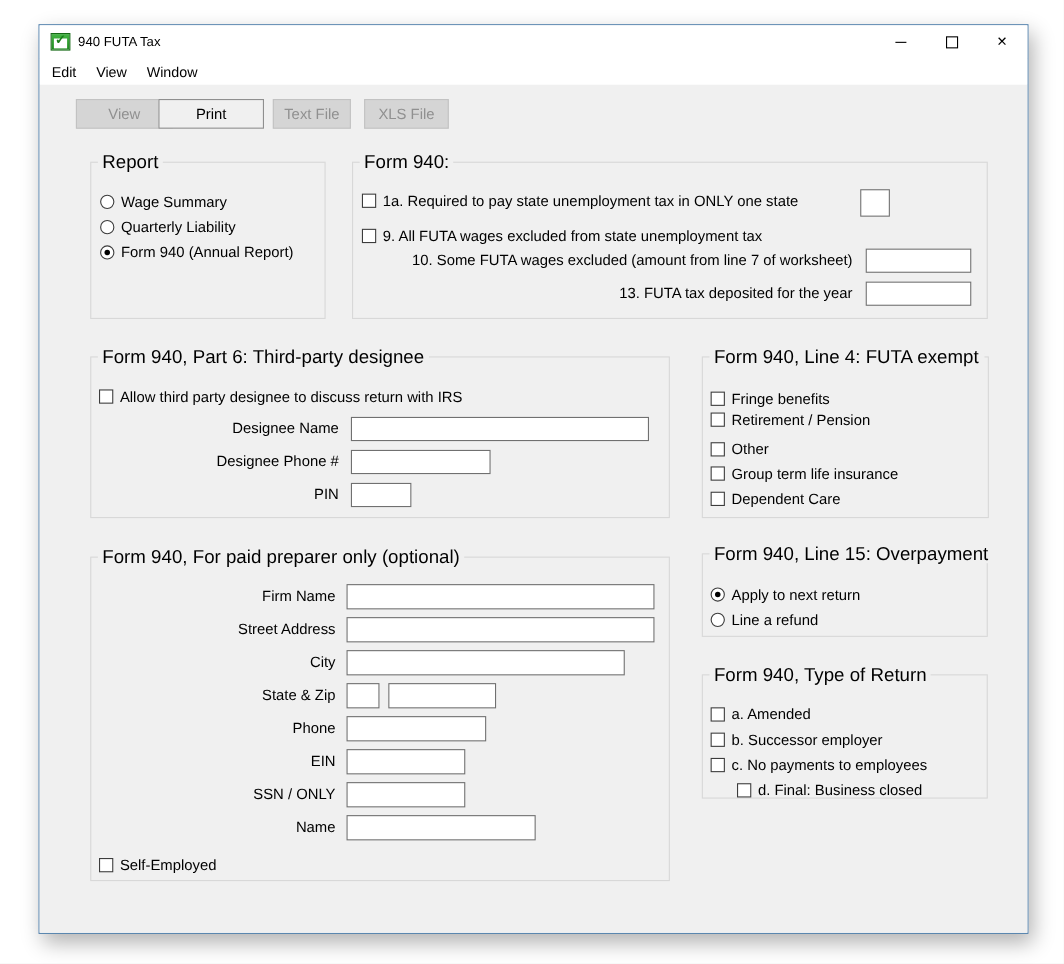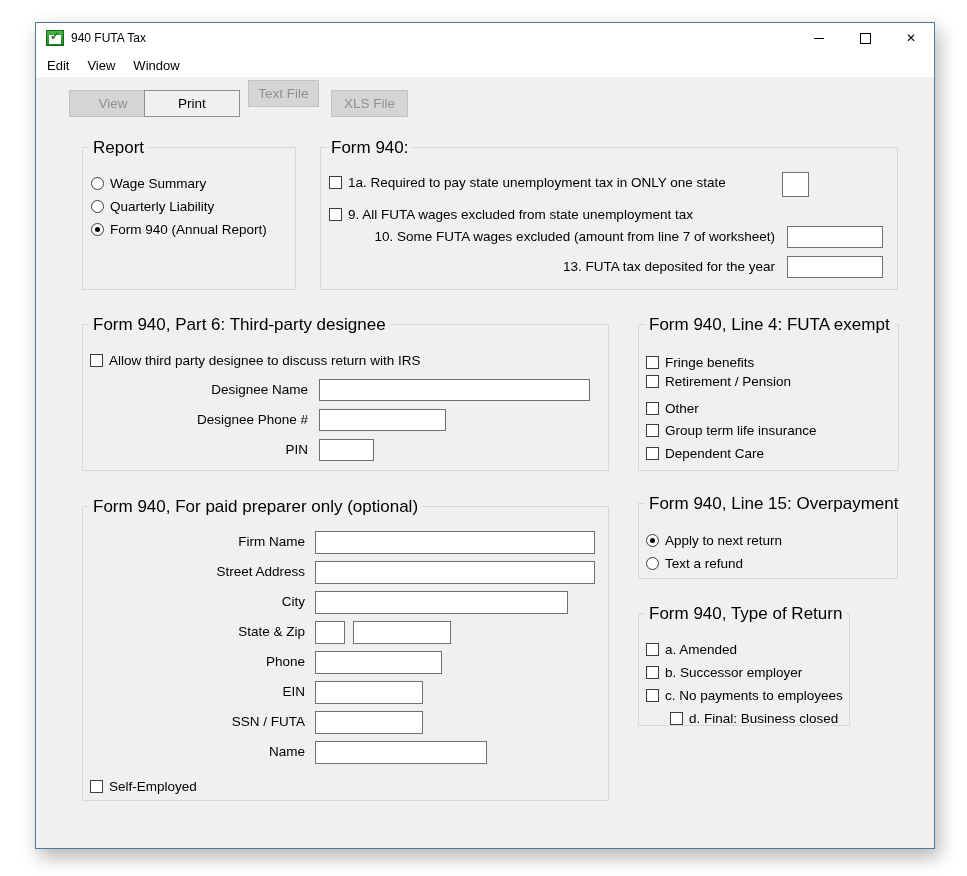--- a/index.html
+++ b/index.html
@@ -111,21 +111,21 @@
   <div class="menubar">
     <span class="menu-item">Edit</span>
     <span class="menu-item">View</span>
     <span class="menu-item">Window</span>
   </div>
 
   <div class="client"></div>
 
   <button class="tb-btn disabled" style="left:33px; top:67px; width:88px;">View</button>
   <button class="tb-btn enabled" style="left:108px; top:67px; width:96px;">Print</button>
-  <button class="tb-btn disabled" style="left:212px; top:57px; width:71px;">Text File</button>
+  <button class="tb-btn disabled" style="left:212px; top:67px; width:71px;">Text File</button>
   <button class="tb-btn disabled" style="left:295px; top:67px; width:77px;">XLS File</button>
 
   <div class="group" style="left:46px; top:124px; width:214px; height:143px;">
     <span class="group-title">Report</span>
     <div class="opt" style="left:8px; top:27px;">
       <span class="rb"></span>
       <span>Wage Summary</span>
     </div>
     <div class="opt" style="left:8px; top:50px;">
       <span class="rb"></span>
@@ -207,45 +207,45 @@
     <div class="rlabel" style="right:303px; top:117px;">State &amp; Zip</div>
     <input class="txt" style="left: 232px; top: 114px; width: 30px; height: 23px;" value="">
     <input class="txt" style="left: 270px; top: 114px; width: 98px; height: 23px;" value="">
 
     <div class="rlabel" style="right:303px; top:147px;">Phone</div>
     <input class="txt" style="left: 232px; top: 144px; width: 127px; height: 23px;" value="">
 
     <div class="rlabel" style="right:303px; top:177px;">EIN</div>
     <input class="txt" style="left: 232px; top: 174px; width: 108px; height: 23px;" value="">
 
-    <div class="rlabel" style="right:303px; top:207px;">SSN / FUTA</div>
+    <div class="rlabel" style="right:303px; top:207px;">SSN / ONLY</div>
     <input class="txt" style="left: 232px; top: 204px; width: 108px; height: 23px;" value="">
 
     <div class="rlabel" style="right:303px; top:237px;">Name</div>
     <input class="txt" style="left: 232px; top: 234px; width: 172px; height: 23px;" value="">
 
     <div class="opt" style="left:7px; top:271px;">
       <span class="cb"></span>
       <span>Self-Employed</span>
     </div>
   </div>
 
   <div class="group" style="left:602px; top:480px; width:260px; height:76px;">
     <span class="group-title">Form 940, Line 15: Overpayment</span>
     <div class="opt" style="left:7px; top:28px;">
       <span class="rb checked"></span>
       <span>Apply to next return</span>
     </div>
     <div class="opt" style="left:7px; top:51px;">
       <span class="rb"></span>
-      <span>Text a refund</span>
-    </div>
-  </div>
-
-  <div class="group" style="left:602px; top:590px; width:212px; height:113px;">
+      <span>Line a refund</span>
+    </div>
+  </div>
+
+  <div class="group" style="left:602px; top:590px; width:260px; height:113px;">
     <span class="group-title">Form 940, Type of Return</span>
     <div class="opt" style="left:7px; top:27px;text-align:center;">
       <span class="cb"></span>
       <span>a. Amended</span>
     </div>
     <div class="opt" style="left:7px; top:50px;">
       <span class="cb"></span>
       <span>b. Successor employer</span>
     </div>
     <div class="opt" style="left:7px; top:73px;">

